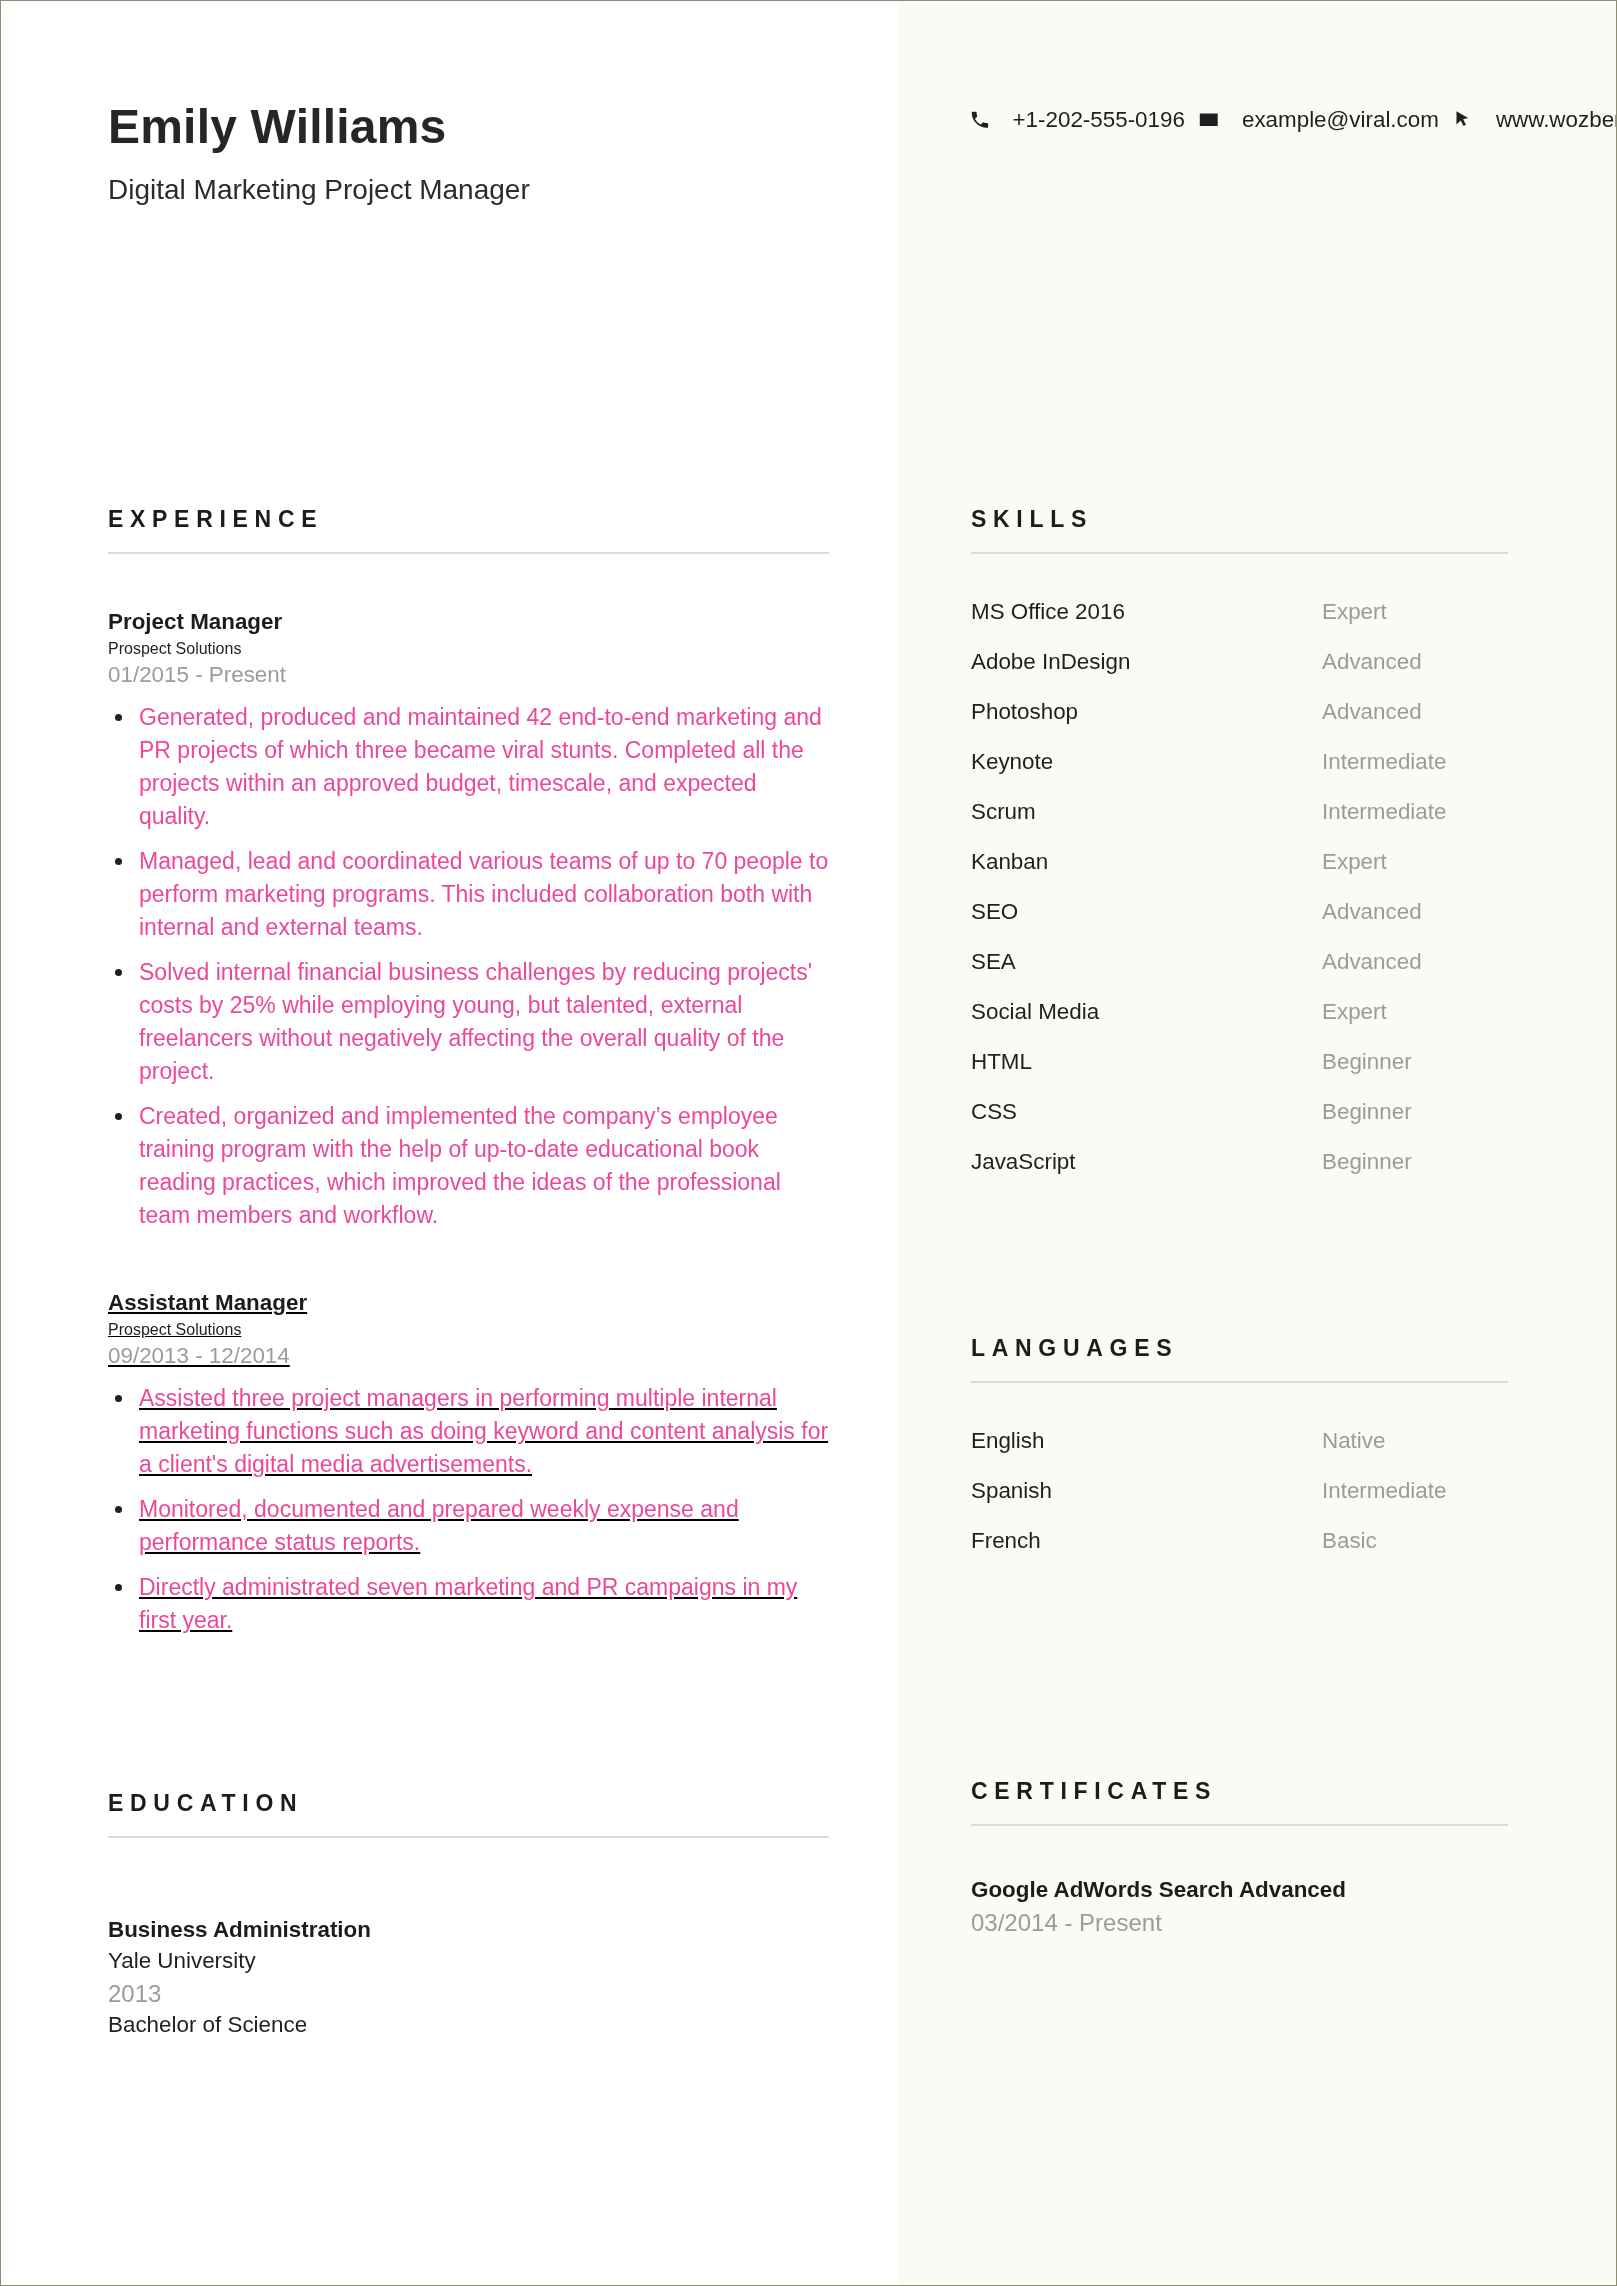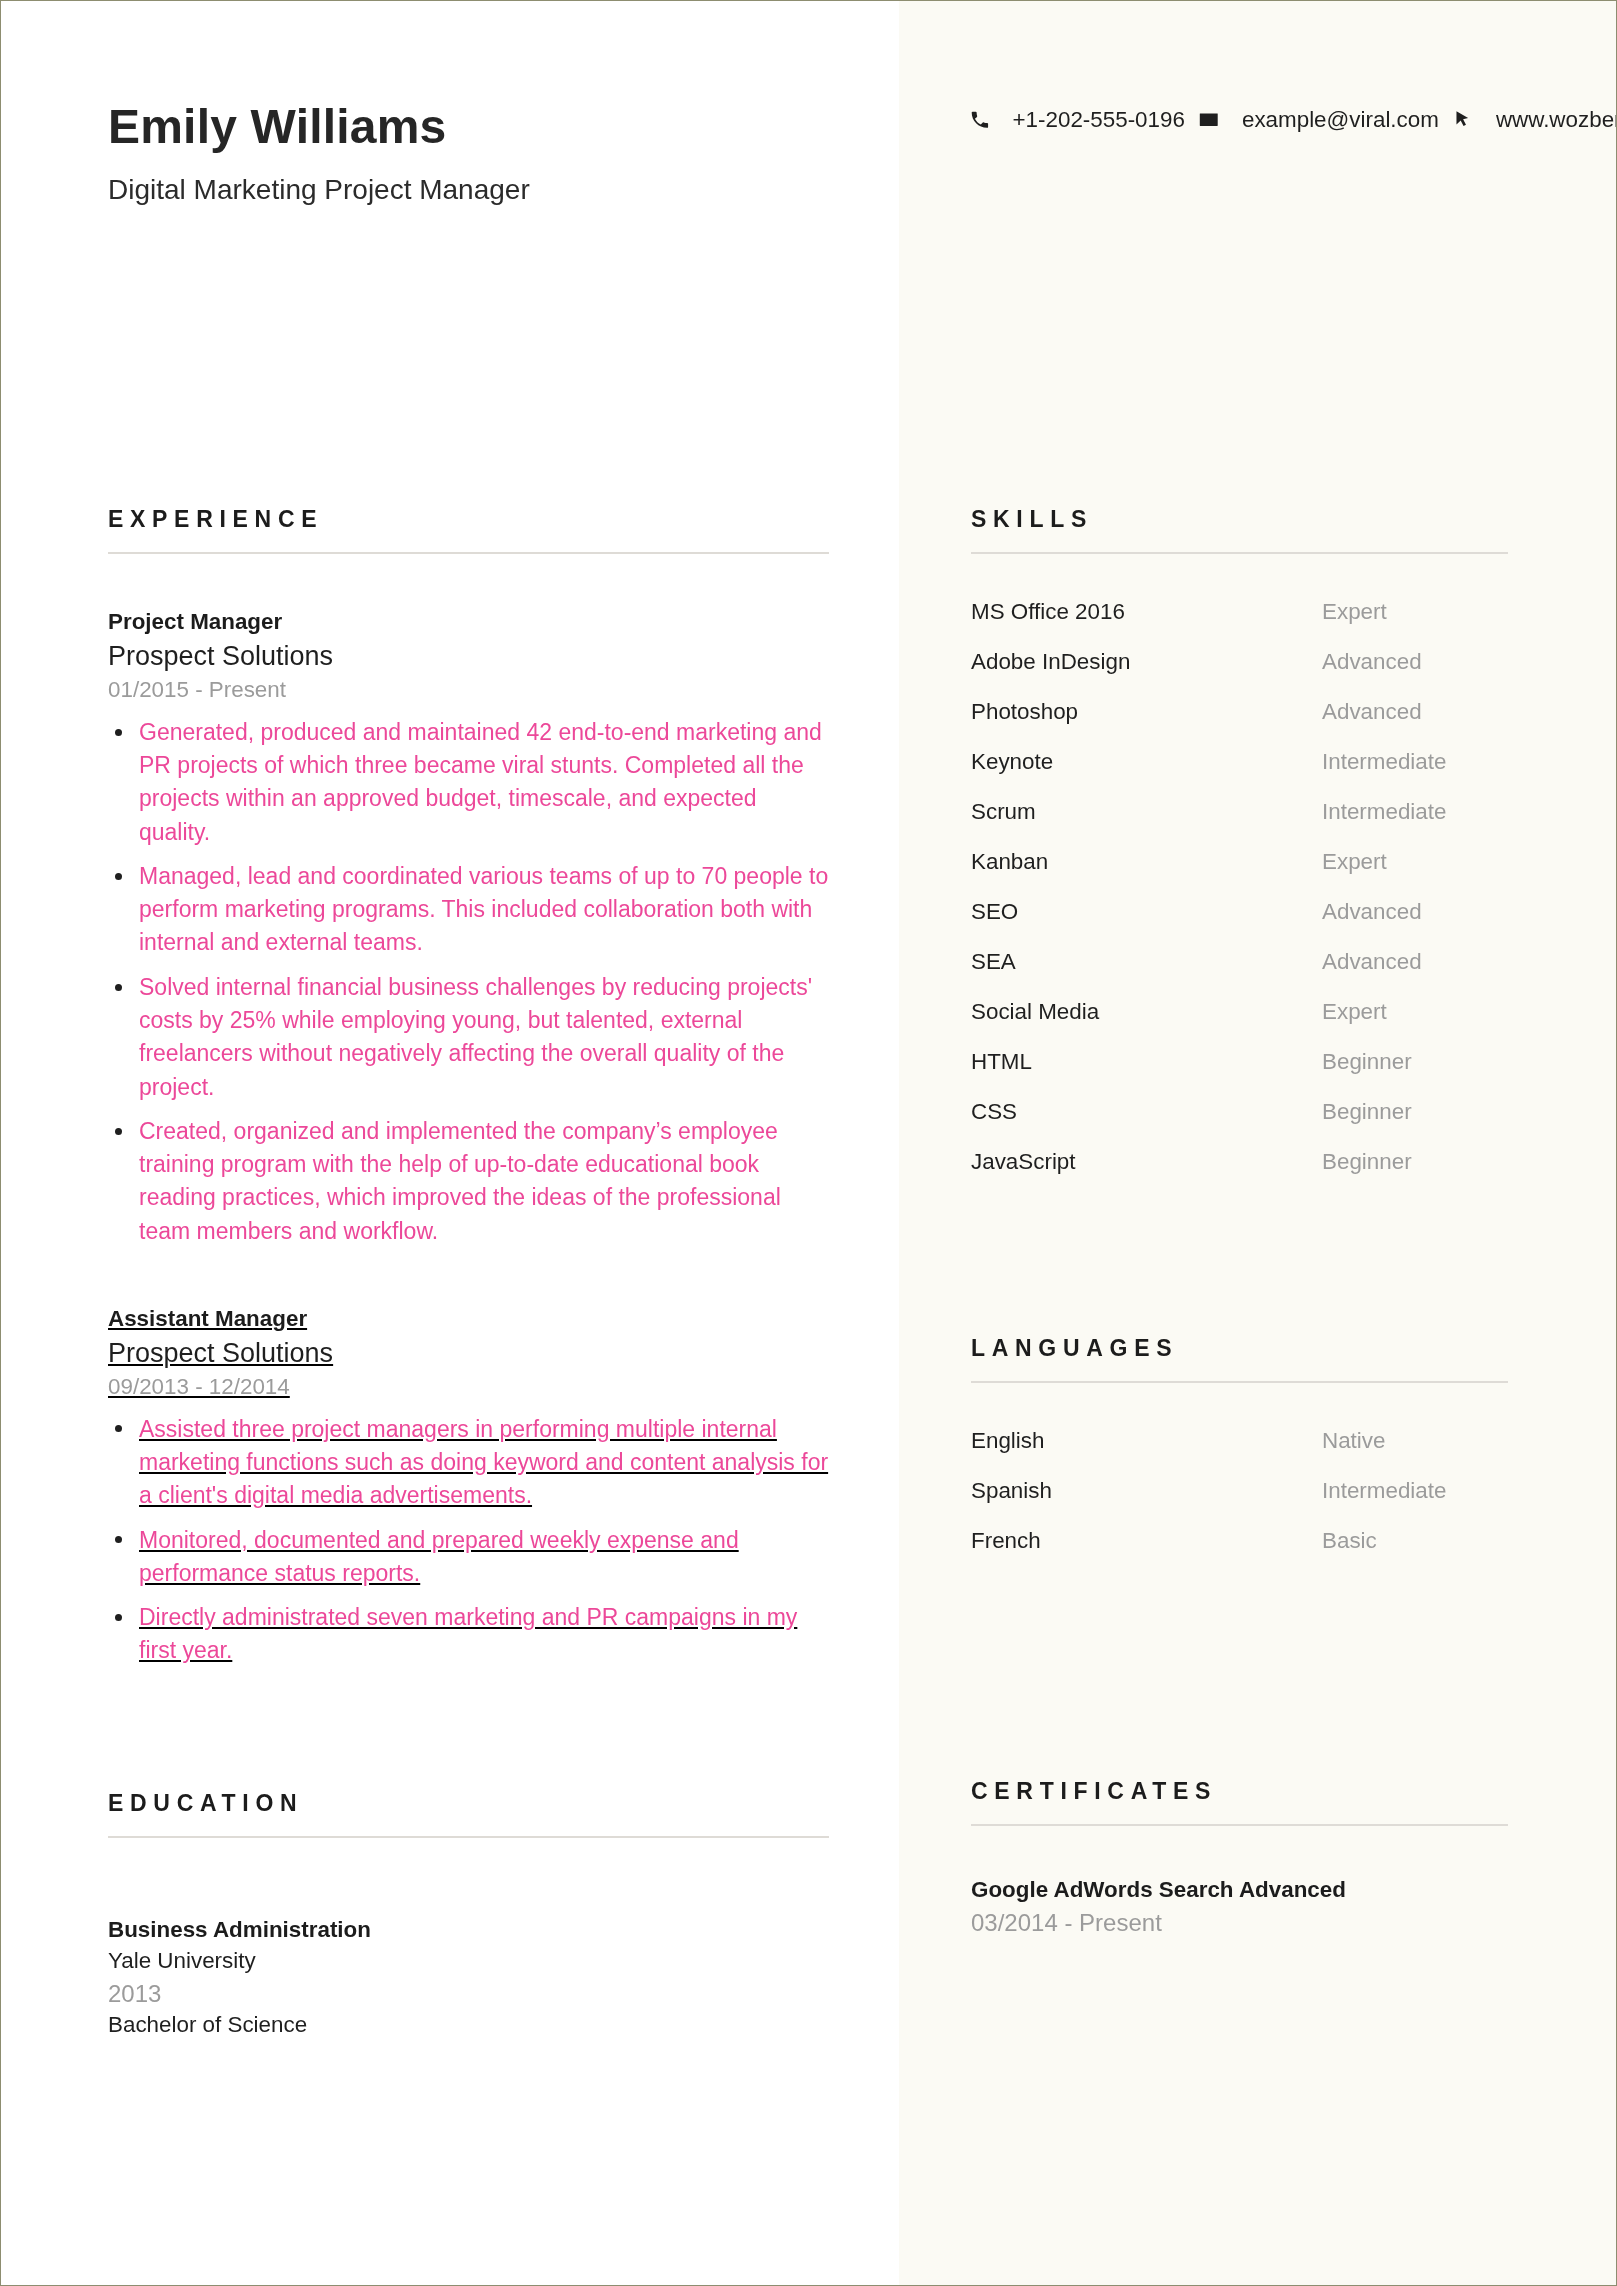--- a/index.html
+++ b/index.html
@@ -125,21 +125,21 @@
 
   
   .exp-entry { margin-top: 0; }
   .entry-title {
     font-size: 22.4px;
     font-weight: bold;
     color: #1c1c1c;
     line-height: 1.38;
   }
   .entry-org {
-    font-size: 27px;
+    font-size: 16px;
     font-weight: normal;
     color: #1f1f1f;
     line-height: 1.38;
   }
   .entry-date {
     font-size: 22.4px;
     font-weight: normal;
     color: #9b9b9b;
     line-height: 1.38;
   }

